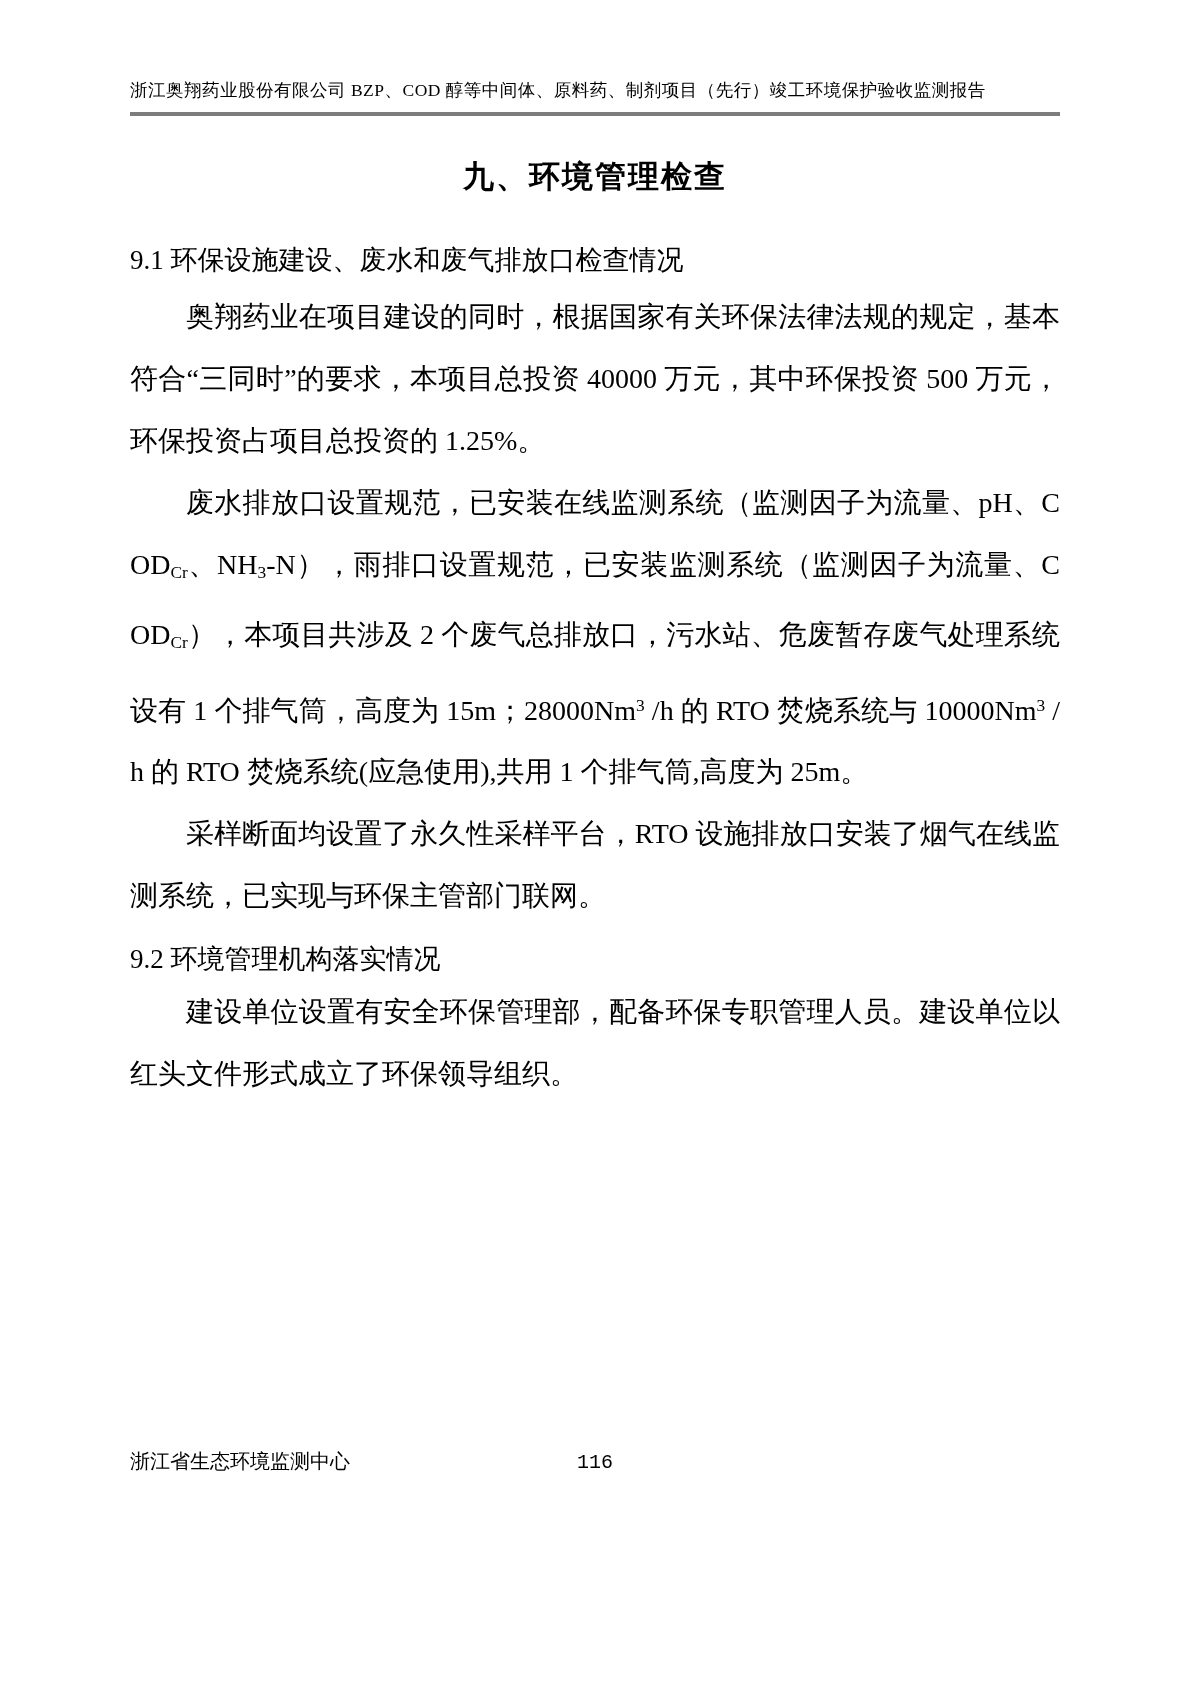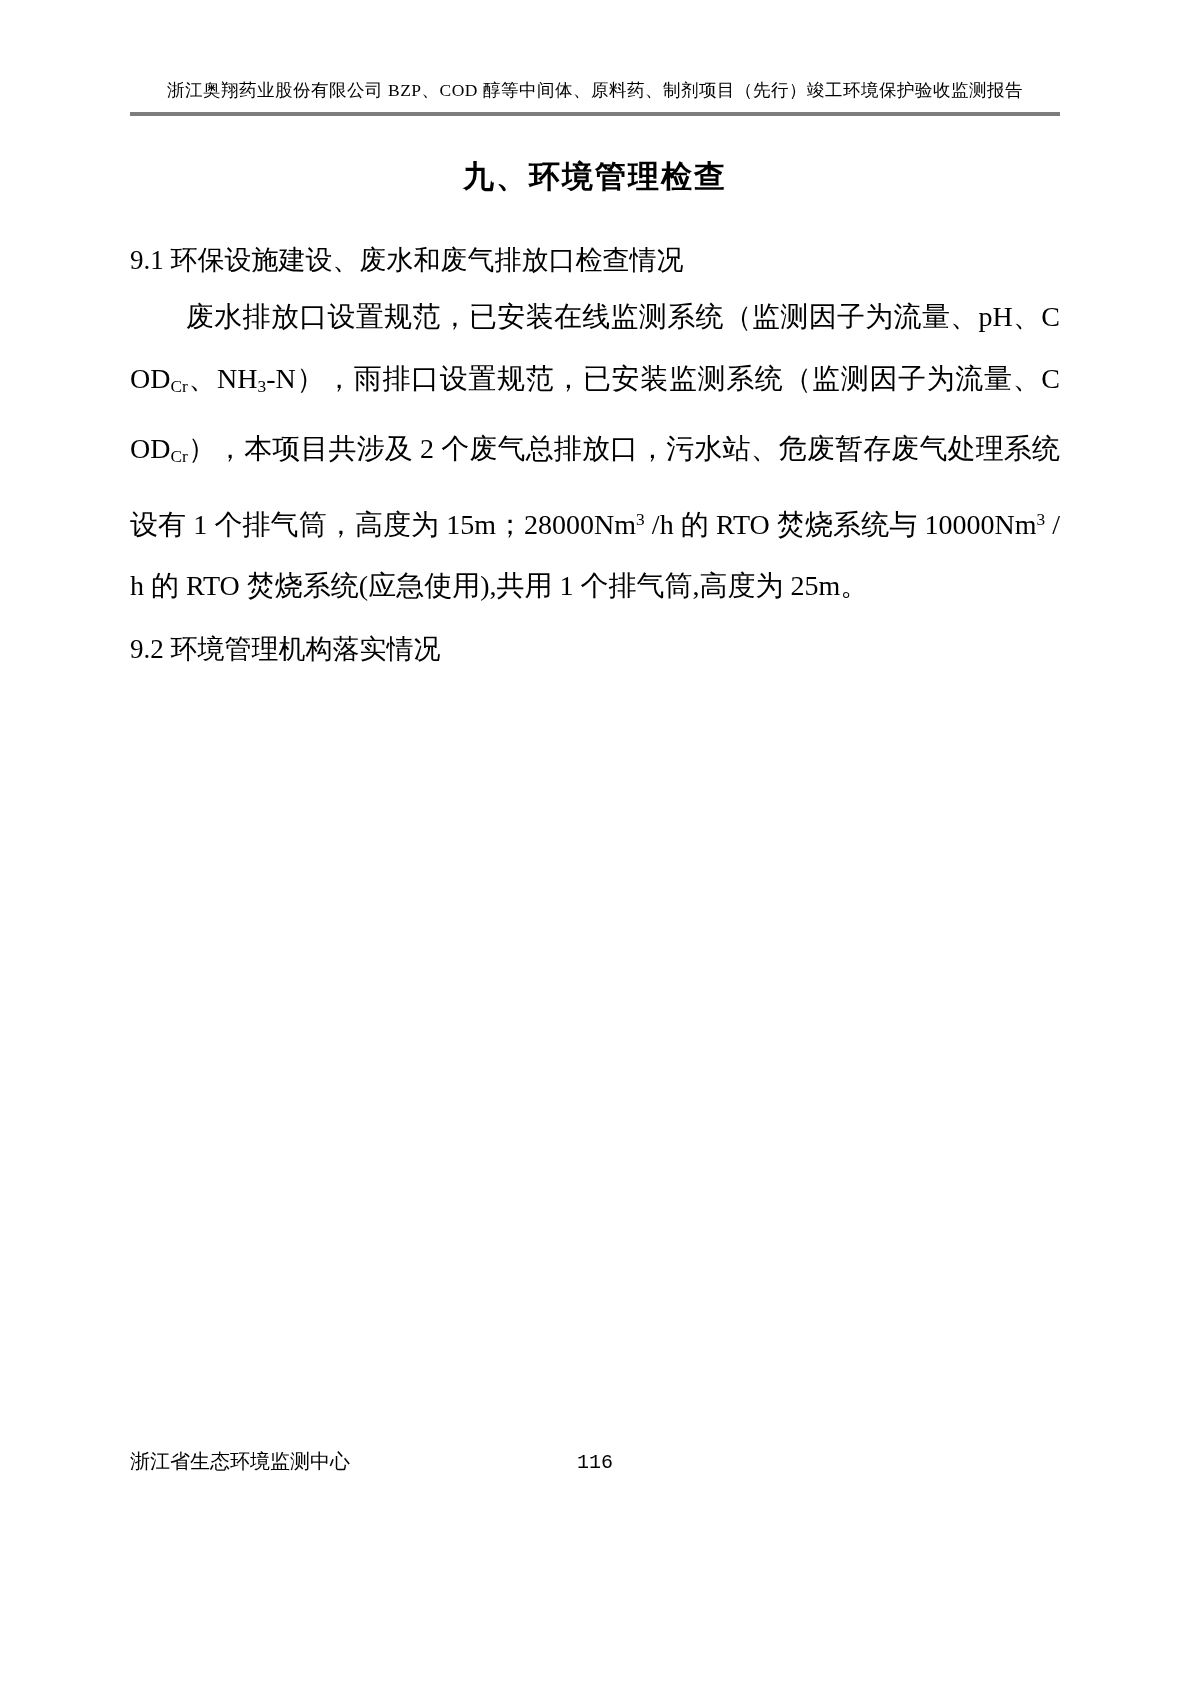--- a/index.html
+++ b/index.html
@@ -16,21 +16,20 @@
     color: #000000;
     font-family: "Liberation Serif", "DejaVu Serif", serif;
     overflow: hidden;
   }
   
   .doc-header {
     position: absolute;
     top: 78px;
     left: 130px;
     width: 930px;
-    text-align: center;
     font-size: 17.5px;
     line-height: 24px;
     color: #000000;
     letter-spacing: 0.5px;
     white-space: nowrap;
   }
   .header-rule {
     position: absolute;
     top: 112px;
     left: 130px;
@@ -111,26 +110,29 @@
   <div class="doc-header">浙江奥翔药业股份有限公司 BZP、COD 醇等中间体、原料药、制剂项目（先行）竣工环境保护验收监测报告</div>
 
   <div class="header-rule"></div>
 
   <div class="content">
 
     <h1 class="chapter-title">九、环境管理检查</h1>
 
     <h2 class="section-heading">9.1 环保设施建设、废水和废气排放口检查情况</h2>
 
+    <p class="body-para">奥翔药业在项目建设的同时，根据国家有关环保法律法规的规定，基本符合“三同时”的要求，本项目总投资 40000 万元，其中环保投资 500 万元，环保投资占项目总投资的 1.25%。</p>
 
     <p class="body-para"><span>废水排放口设置规范，已安装在线监测系统（监测因子为流量、pH、COD</span><span class="sub">Cr</span><span>、NH</span><span class="sub">3</span><span>-N），雨排口设置规范，已安装监测系统（监测因子为流量、COD</span><span class="sub">Cr</span><span>），本项目共涉及 2 个废气总排放口，污水站、危废暂存废气处理系统设有 1 个排气筒，高度为 15m；28000Nm</span><span class="sup">3</span><span> /h 的 RTO 焚烧系统与 10000Nm</span><span class="sup">3</span><span> /h 的 RTO 焚烧系统(应急使用),共用 1 个排气筒,高度为 25m。</span></p>
 
+    <p class="body-para">采样断面均设置了永久性采样平台，RTO 设施排放口安装了烟气在线监测系统，已实现与环保主管部门联网。</p>
 
     <h2 class="section-heading second">9.2 环境管理机构落实情况</h2>
 
+    <p class="body-para">建设单位设置有安全环保管理部，配备环保专职管理人员。建设单位以红头文件形式成立了环保领导组织。</p>
 
 
   </div>
 
   <div class="doc-footer">
     <span class="footer-org">浙江省生态环境监测中心</span>
     <span class="footer-page">116</span>
   </div>
 
 </div>

